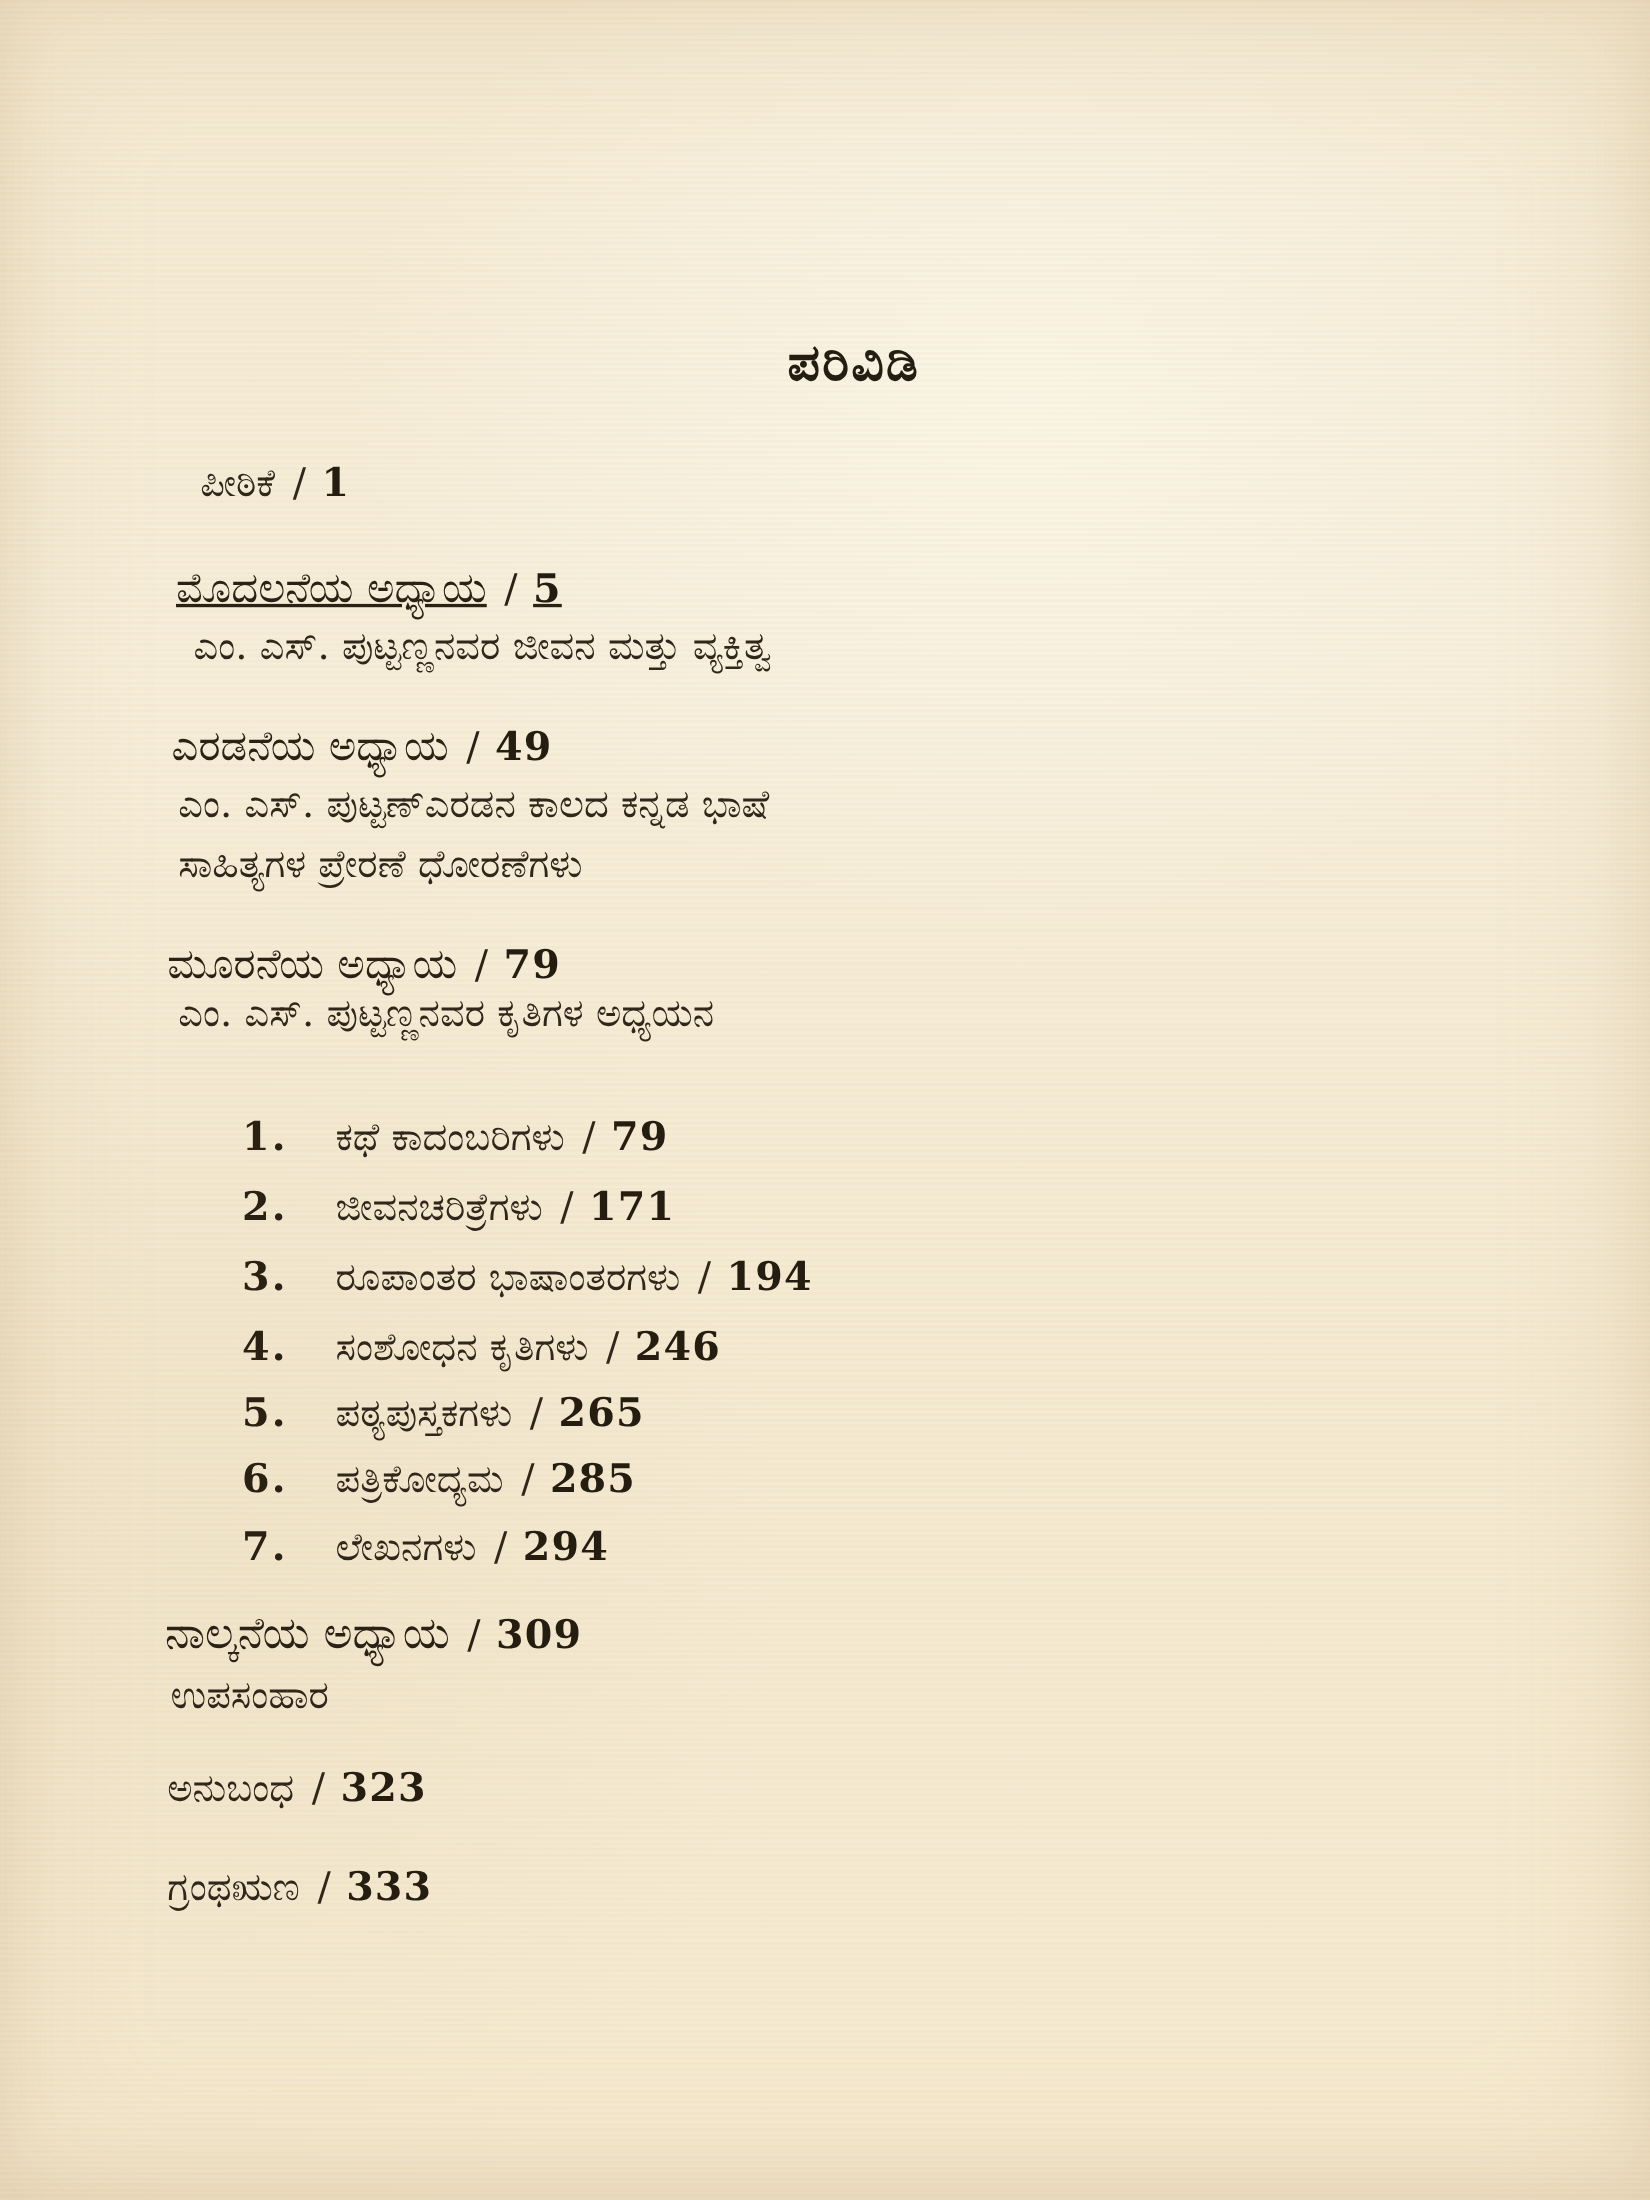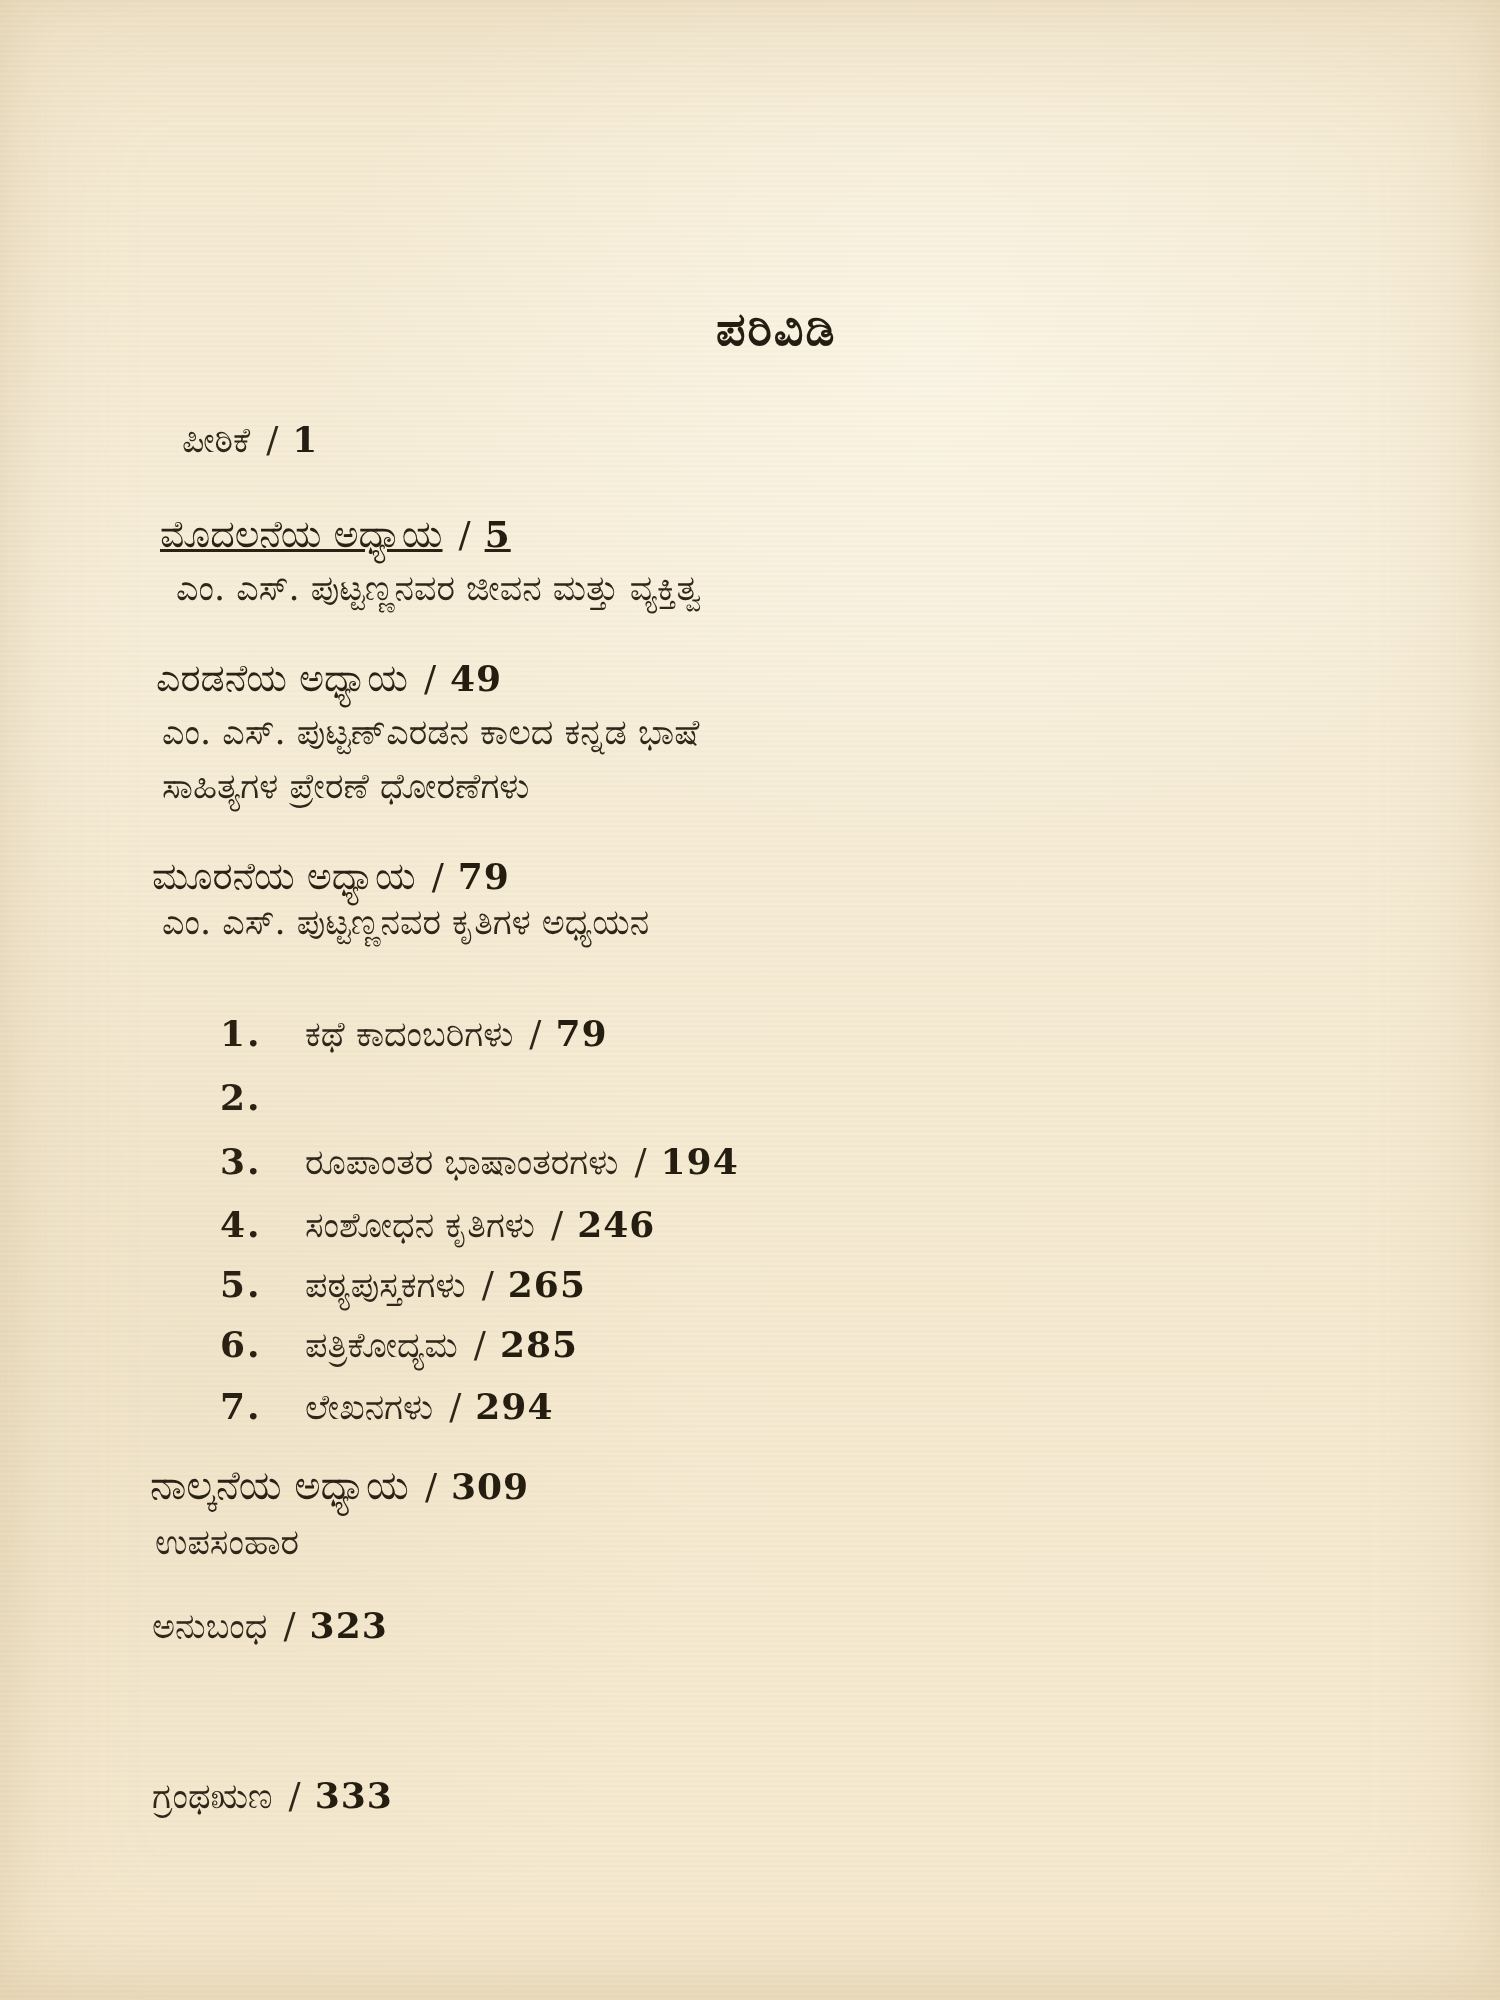--- a/index.html
+++ b/index.html
@@ -113,20 +113,21 @@
   <span>ಮೂರನೆಯ ಅಧ್ಯಾಯ</span><span class="sep">/</span><span class="pg">79</span>
 </div>
 <div class="abs sub" style="left:162px; top:902px;">ಎಂ. ಎಸ್. ಪುಟ್ಟಣ್ಣನವರ ಕೃತಿಗಳ ಅಧ್ಯಯನ</div>
 
 <div class="row" style="top:1012px;">
   <span class="num">1.</span>
   <span class="lbl"><span>ಕಥೆ ಕಾದಂಬರಿಗಳು</span><span class="sep">/</span><span class="pg">79</span></span>
 </div>
 <div class="row" style="top:1076px;">
   <span class="num">2.</span>
+  <span class="lbl"><span>ಜೀವನಚರಿತ್ರೆಗಳು</span><span class="sep">/</span><span class="pg">171</span></span>
 </div>
 <div class="row" style="top:1140px;">
   <span class="num">3.</span>
   <span class="lbl"><span>ರೂಪಾಂತರ ಭಾಷಾಂತರಗಳು</span><span class="sep">/</span><span class="pg">194</span></span>
 </div>
 <div class="row" style="top:1203px;">
   <span class="num">4.</span>
   <span class="lbl"><span>ಸಂಶೋಧನ ಕೃತಿಗಳು</span><span class="sep">/</span><span class="pg">246</span></span>
 </div>
 <div class="row" style="top:1263px;">
@@ -144,15 +145,15 @@
 
 <div class="abs heading" style="left:150px; top:1462px; font-size:40px;">
   <span>ನಾಲ್ಕನೆಯ ಅಧ್ಯಾಯ</span><span class="sep">/</span><span class="pg">309</span>
 </div>
 <div class="abs sub" style="left:155px; top:1522px;">ಉಪಸಂಹಾರ</div>
 
 <div class="abs entry" style="left:152px; top:1604px;">
   <span>ಅನುಬಂಧ</span><span class="sep">/</span><span class="pg">323</span>
 </div>
 
-<div class="abs entry" style="left:152px; top:1774px;">
+<div class="abs entry" style="left:152px; top:1694px;">
   <span>ಗ್ರಂಥಋಣ</span><span class="sep">/</span><span class="pg">333</span>
 </div>
 
 </body></html>

